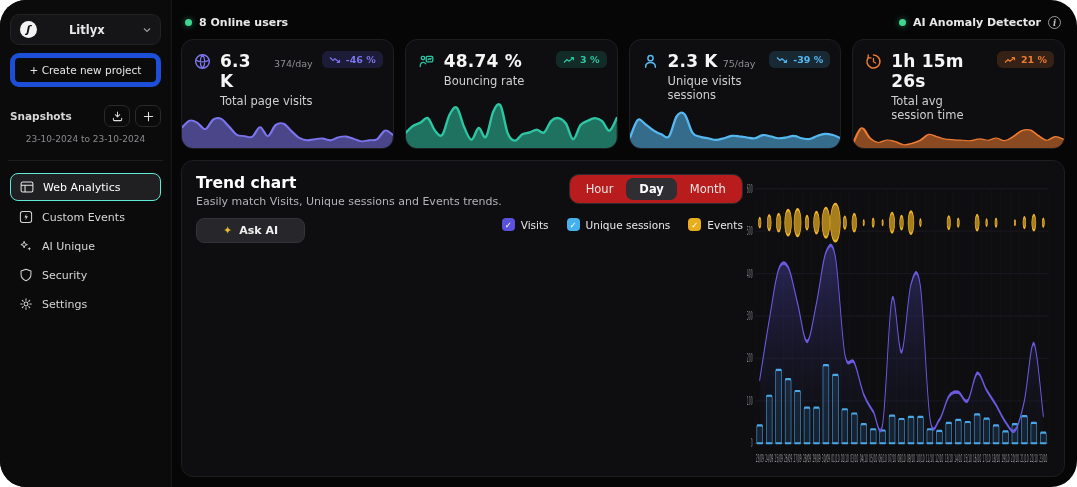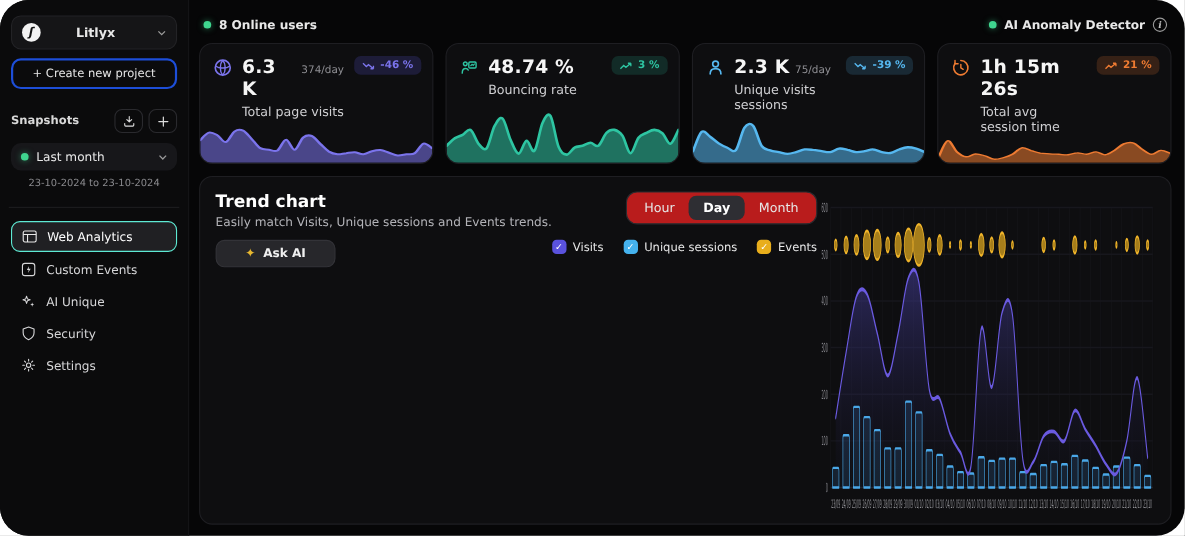--- a/index.html
+++ b/index.html
@@ -5,21 +5,21 @@
   * { margin:0; padding:0; box-sizing:border-box; }
   html,body { width:1077px; height:487px; background:#fff; font-family:"DejaVu Sans","Liberation Sans",sans-serif; }
   .app { position:absolute; inset:0; background:#060607; border-radius:26px; overflow:hidden; display:flex; color:#e8e8e8; }
 
   
   .sidebar { width:172px; flex:0 0 172px; background:#0b0b0c; border-right:1px solid #161618; padding:14px 10px; display:flex; flex-direction:column; }
   .proj-select { display:flex; align-items:center; gap:7px; background:#151517; border:1px solid #232326; border-radius:9px; padding:6px 9px; cursor:pointer; }
   .logo-circle { width:17px; height:17px; border-radius:50%; background:#f3f3f3; color:#111; font-size:11px; font-weight:bold; font-style:italic; display:flex; align-items:center; justify-content:center; }
   .proj-name { font-size:11.5px; font-weight:600; flex:1;margin-left:25px; }
   .chev { width:8px; height:8px; }
-  .create-btn { margin-top:8px; border:2px solid #1d4ed8; border-radius:9px; background:transparent; color:#e6e6e6; font-size:10.5px; padding:6px 4px; text-align:center; cursor:pointer; font-family:inherit; }
+  .create-btn { margin-top:8px; border:5px solid #1d4ed8; border-radius:9px; background:transparent; color:#e6e6e6; font-size:10.5px; padding:6px 4px; text-align:center; cursor:pointer; font-family:inherit; }
   .snap-row { display:flex; align-items:center; margin-top:18px; gap:5px; }
   .snap-label { font-size:10.5px; font-weight:600; color:#d8d8d8; flex:1; }
   .icon-btn { width:26px; height:22px; border:1px solid #2a2a2e; border-radius:7px; background:transparent; display:flex; align-items:center; justify-content:center; cursor:pointer; color:#ddd; }
   .snap-select { margin-top:9px; display:flex; align-items:center; gap:7px; background:#17171a; border-radius:9px; padding:6px 9px; cursor:pointer; }
   .dot { width:7px; height:7px; border-radius:50%; background:#3fd68f; box-shadow:0 0 6px #3fd68f88; }
   .snap-select-label { font-size:11px; flex:1; }
   .date-range { margin-top:7px; text-align:center; font-size:9px; color:#8b8b8f; }
   .side-div { height:1px; background:#1d1d20; margin:16px -2px 12px; }
   .nav-item { display:flex; align-items:center; gap:9px; padding:6px 9px; border-radius:8px; font-size:11px; color:#d6d6d8; cursor:pointer; margin-bottom:3px; }
   .nav-item.active { background:#202023; border:1px solid #5eead4; color:#fff; }
@@ -84,27 +84,20 @@
             <path d="M6 1 V6 M3.6 4 L6 6.4 L8.4 4 M1.5 8 V9.5 A1 1 0 0 0 2.5 10.5 H9.5 A1 1 0 0 0 10.5 9.5 V8" stroke="#ddd" stroke-width="1.1" fill="none" stroke-linecap="round" stroke-linejoin="round"></path>
           </svg>
       </span>
       <span class="icon-btn">
         <svg width="11" height="11" viewBox="0 0 12 12">
             <path d="M6 1.5 V10.5 M1.5 6 H10.5" stroke="#ddd" stroke-width="1.2" stroke-linecap="round"></path>
           </svg>
       </span>
     </div>
 
-    <div class="snap-select">
-      <span class="dot"></span>
-      <span class="snap-select-label">Last month</span>
-      <svg class="chev" viewBox="0 0 8 8">
-          <path d="M1 2.5 L4 5.5 L7 2.5" stroke="#9a9a9a" stroke-width="1.2" fill="none"></path>
-        </svg>
-    </div>
     <div class="date-range">23-10-2024 to 23-10-2024</div>
 
     <div class="side-div"></div>
 
     <div class="nav-item active">
       <svg width="14" height="14" viewBox="0 0 15 15">
           <rect x="1.2" y="2.2" width="12.6" height="10.6" rx="1.6" stroke="#e8e8e8" stroke-width="1.1" fill="none"></rect>
           <path d="M1.2 5.6 H13.8 M5.4 5.6 V12.8" stroke="#e8e8e8" stroke-width="1.1" fill="none"></path>
         </svg>
       <span>Web Analytics</span>

